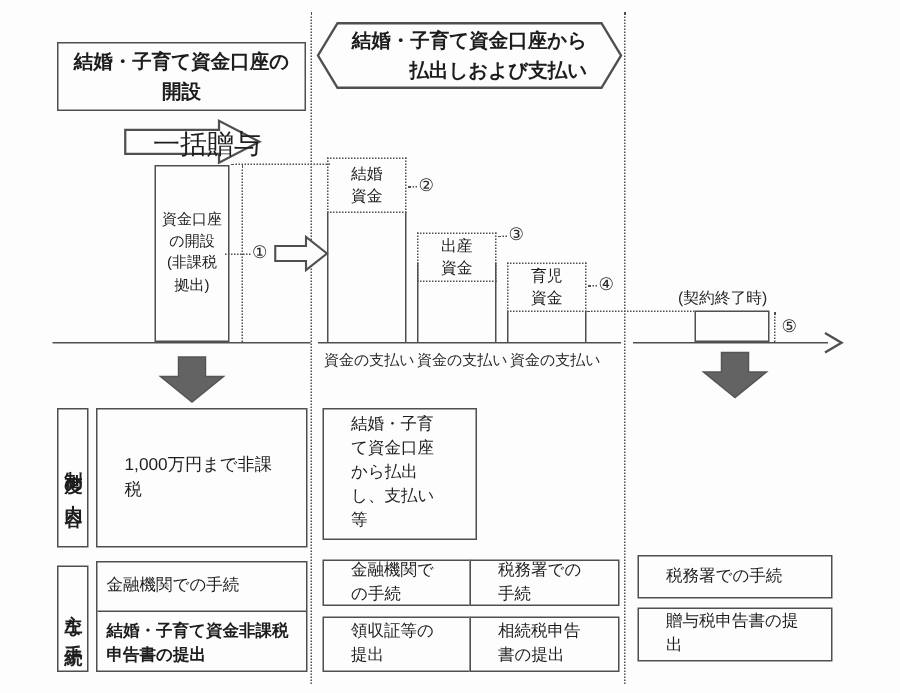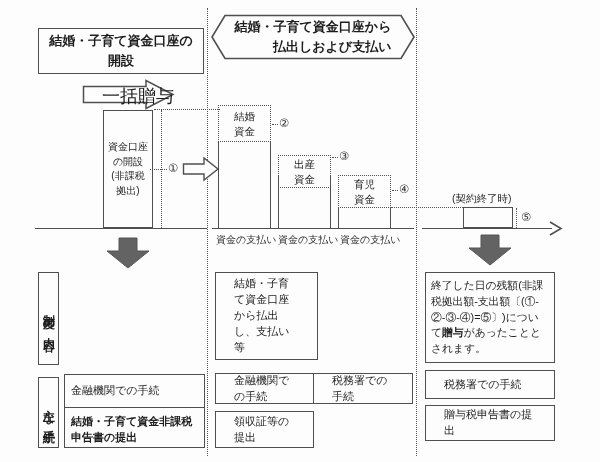--- a/index.html
+++ b/index.html
@@ -127,45 +127,46 @@
   <div class="abs circled" style="left:521px; top:210px;">⑤</div>
 
   <svg class="abs" style="left:105px; top:237px;" width="46" height="33">
     <polygon points="14,1 32,1 32,14 44,14 23,31 2,14 14,14" fill="#636363" stroke="#555" stroke-width="1"></polygon>
   </svg>
   <svg class="abs" style="left:467px; top:234px;" width="46" height="33">
     <polygon points="14,1 32,1 32,14 44,14 23,31 2,14 14,14" fill="#636363" stroke="#555" stroke-width="1"></polygon>
   </svg>
 
   <div class="abs vlabel" style="left:38px; top:272px; width:21px; height:93px;">制度の内容</div>
+  <div class="abs cell" style="left:64px; top:272px; width:141px; height:93px; font-size:11.5px;">
+    <div class="cell-inner">1,000万円まで非課税</div>
+  </div>
   <div class="abs cell" style="left:215px; top:272px; width:103px; height:88px;">
     <div class="cell-inner">結婚・子育て資金口座から払出し、支払い等</div>
-  </div>
-  <div class="abs cell" style="left:425px; top:272px; width:130px; height:91px; padding:4px 5px; font-size:10.8px;">
-    <div class="cell-inner">
-      <span>終了した日の残額(非課税拠出額-支出額〔(①-②-③-④)=⑤〕)について</span><span class="b">贈与</span><span>があったこととされます。</span>
-    </div>
   </div>
 
   <div class="abs vlabel" style="left:38px; top:377px; width:21px; height:71px;">主な手続</div>
   <div class="abs cell proc-split" style="left:64px; top:374px; width:141px; height:74px;">
     <div class="top">金融機関での手続</div>
     <div class="bottom">結婚・子育て資金非課税申告書の提出</div>
   </div>
 
   <div class="abs cell" style="left:215px; top:373px; width:99px; height:31px;">
     <div class="cell-inner">金融機関での手続</div>
   </div>
   <div class="abs cell" style="left:215px; top:411px; width:99px; height:37px;">
     <div class="cell-inner">領収証等の提出</div>
   </div>
 
   <div class="abs cell" style="left:313px; top:373px; width:100px; height:31px;">
     <div class="cell-inner">税務署での手続</div>
   </div>
+  <div class="abs cell" style="left:313px; top:411px; width:100px; height:37px;">
+    <div class="cell-inner">相続税申告書の提出</div>
+  </div>
 
   <div class="abs cell" style="left:425px; top:370px; width:130px; height:29px;">
     <div class="cell-inner">税務署での手続</div>
   </div>
   <div class="abs cell" style="left:425px; top:405px; width:130px; height:36px;">
     <div class="cell-inner">贈与税申告書の提出</div>
   </div>
 
 </div>
 

